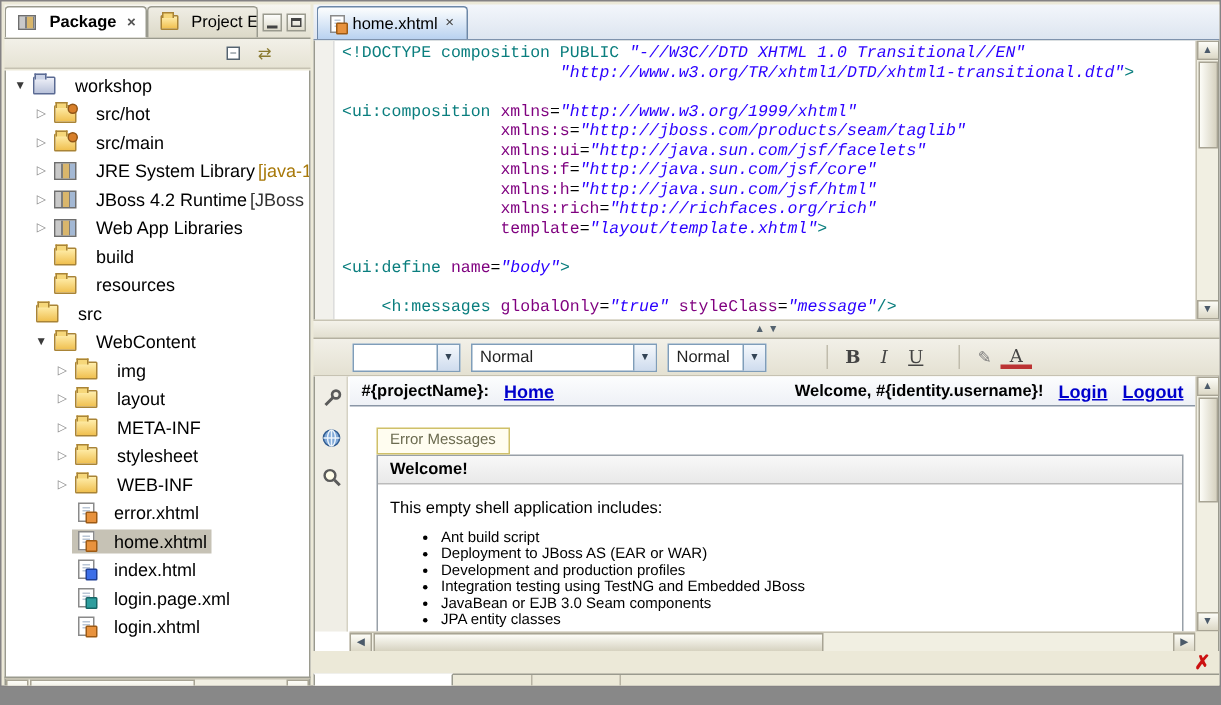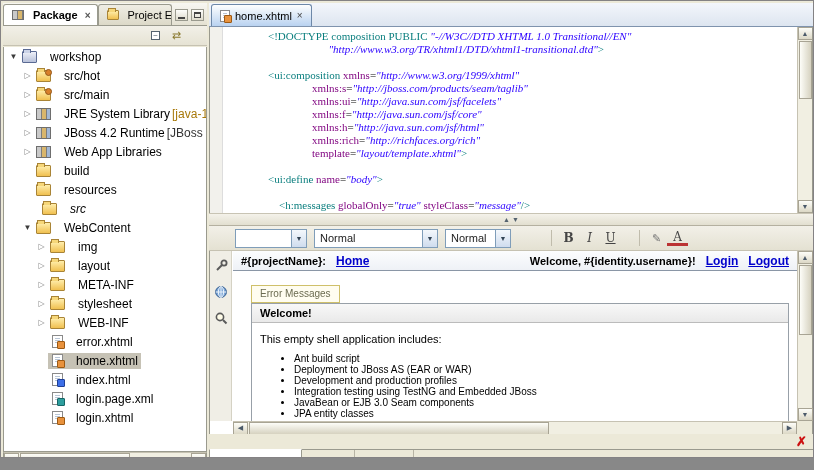--- a/index.html
+++ b/index.html
@@ -46,21 +46,21 @@
   .sb-thumb-h { height:13px; width:110px; background:linear-gradient(#fdfdf8,#d6d2c0); border:1px solid #a8a494; margin-left:1px; }
 
   
   .right-panel { position:absolute; left:208px; top:2px; width:604px; height:464px; }
   .editor-tabbar { position:relative; height:24px; background:linear-gradient(#f3f6fb,#dde5f0); border-bottom:1px solid #7f93ad; display:flex; align-items:flex-end; padding-left:2px; }
   .editor-tab { display:flex; align-items:center; gap:5px; height:22px; padding:0 8px; font-size:11px; border:1px solid #6d88a8; border-bottom:none; border-radius:3px 3px 0 0; background:linear-gradient(#fdfefe,#b9d2f0); }
   .editor-tab .tab-close { color:#444; font-size:10px; cursor:pointer; }
 
   .source-area { position:absolute; top:24px; left:0; right:0; height:186px; background:#fff; border-left:1px solid #9a9a8e; border-right:1px solid #9a9a8e; overflow:hidden; }
   .ruler { position:absolute; left:0; top:0; bottom:0; width:13px; background:#f2f1ec; border-right:1px solid #ddd; }
-  .code { position:absolute; left:18px; top:3px; right:15px; bottom:0; font-family:Liberation Serif, serif; font-size:11px; line-height:13px; white-space:pre; cursor:text;margin-left:40px; }
+  .code { position:absolute; left:18px; top:3px; right:15px; bottom:0; font-family:Liberation Mono, monospace; font-size:11px; line-height:13px; white-space:pre; cursor:text; }
   .c-t { color:#0a7e7e; }
   .c-a { color:#7f007f; }
   .c-v { color:#2a00ff; font-style:italic; }
   .c-p { color:#000; }
   .src-vscroll { position:absolute; right:0; top:0; bottom:0; width:15px; background:#f1efe2; border-left:1px solid #c6c2b2; display:flex; flex-direction:column; align-items:center; }
   .sb-thumb-v { width:13px; height:58px; background:linear-gradient(90deg,#fdfdf8,#d6d2c0); border:1px solid #a8a494; margin-top:1px; }
 
   .sash { position:absolute; top:210px; left:0; right:0; height:13px; background:linear-gradient(#f4f2ea,#e2dfd0); border-top:1px solid #c8c4b4; border-bottom:1px solid #b4b0a0; display:flex; align-items:center; justify-content:center; gap:2px; }
   .sash-arrow { font-size:7px; color:#55636f; line-height:1; cursor:pointer; }
 
@@ -181,21 +181,21 @@
               <span class="lbl">build</span>
             </span>
           </div>
           <div class="tree-row" style="padding-left: 17px;">
             <span class="arrow"></span>
             <span class="row-inner">
               <span class="ticon i-folder"></span>
               <span class="lbl">resources</span>
             </span>
           </div>
-          <div class="tree-row" style="padding-left: 23px; font-style: italic;">
+          <div class="tree-row" style="padding-left: 5px;">
             <span class="arrow"></span>
             <span class="row-inner">
               <span class="ticon i-folder"></span>
               <span class="lbl">src</span>
             </span>
           </div>
           <div class="tree-row" style="padding-left: 17px;">
             <span class="arrow exp">▼</span>
             <span class="row-inner">
               <span class="ticon i-folder"></span>

